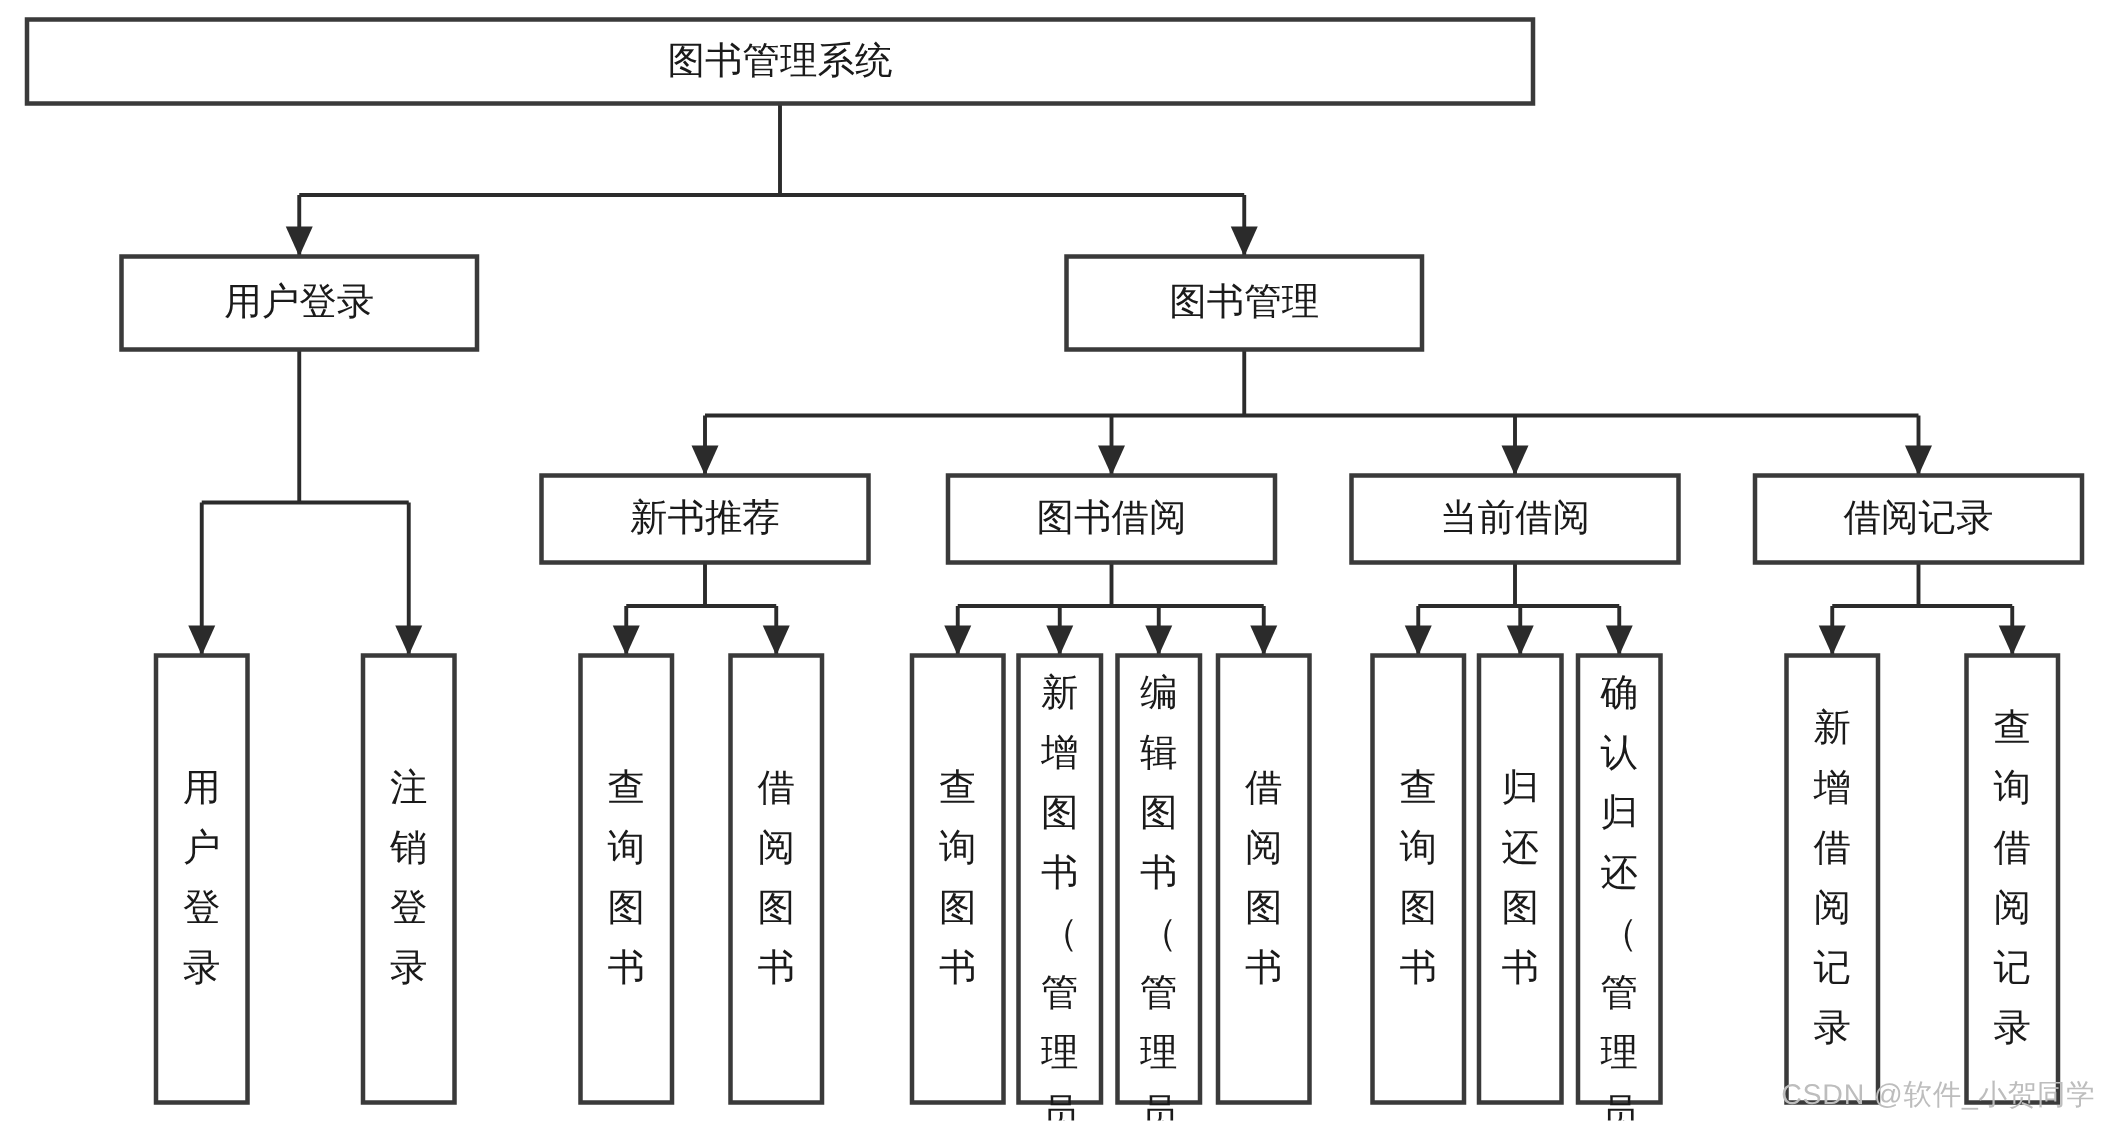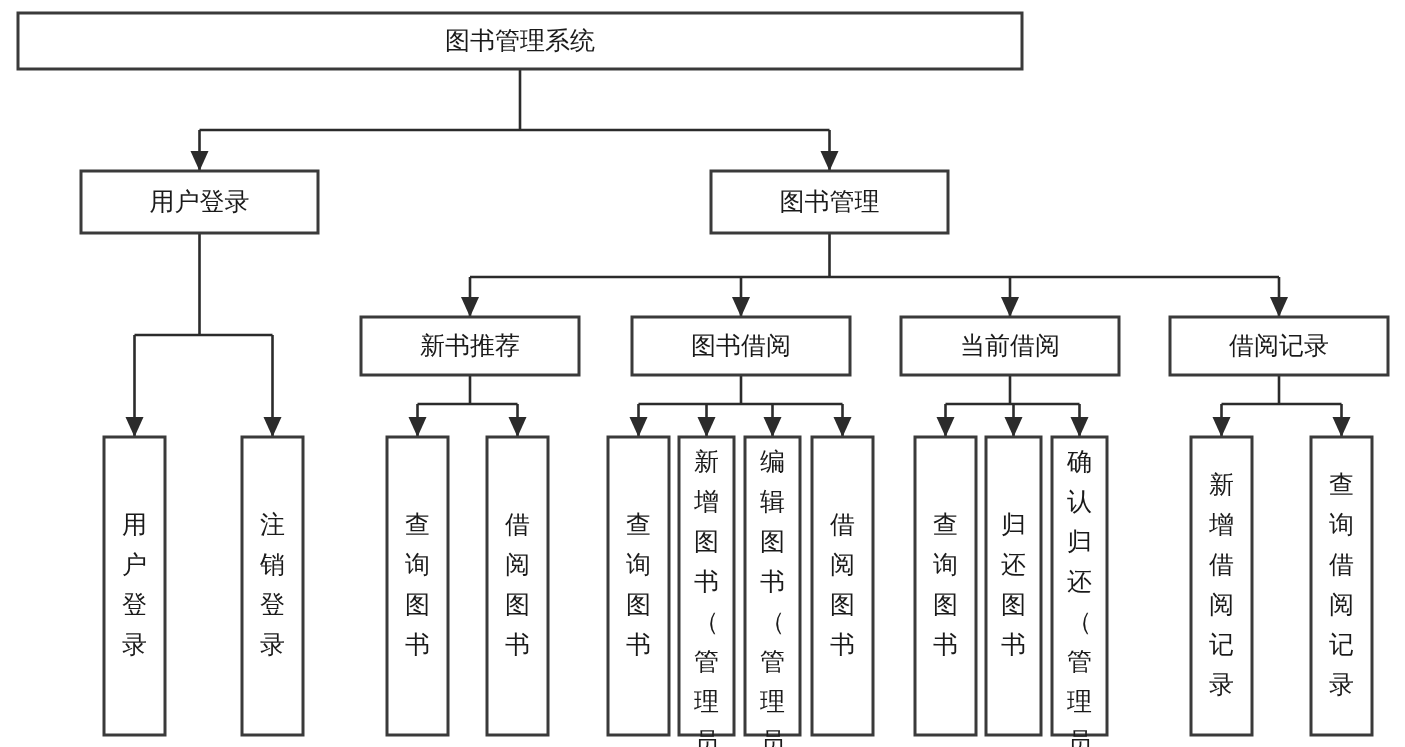--- a/index.html
+++ b/index.html
@@ -202,13 +202,14 @@
         <g>
           <rect x="1191" y="437" width="61" height="298" class="node-rect"></rect>
           <text x="1221.5" y="486" class="node-label-v" transform="rotate(0)"><tspan x="1221.5" dy="0">新</tspan><tspan x="1221.5" dy="40">增</tspan><tspan x="1221.5" dy="40">借</tspan><tspan x="1221.5" dy="40">阅</tspan><tspan x="1221.5" dy="40">记</tspan><tspan x="1221.5" dy="40">录</tspan></text>
         </g>
         <g>
           <rect x="1311" y="437" width="61" height="298" class="node-rect"></rect>
           <text x="1341.5" y="486" class="node-label-v" transform="rotate(0)"><tspan x="1341.5" dy="0">查</tspan><tspan x="1341.5" dy="40">询</tspan><tspan x="1341.5" dy="40">借</tspan><tspan x="1341.5" dy="40">阅</tspan><tspan x="1341.5" dy="40">记</tspan><tspan x="1341.5" dy="40">录</tspan></text>
         </g>
       </g>
   </svg>
+  <div class="watermark-text">CSDN @软件_小贺同学</div>
 </div>
 
 </body></html>

